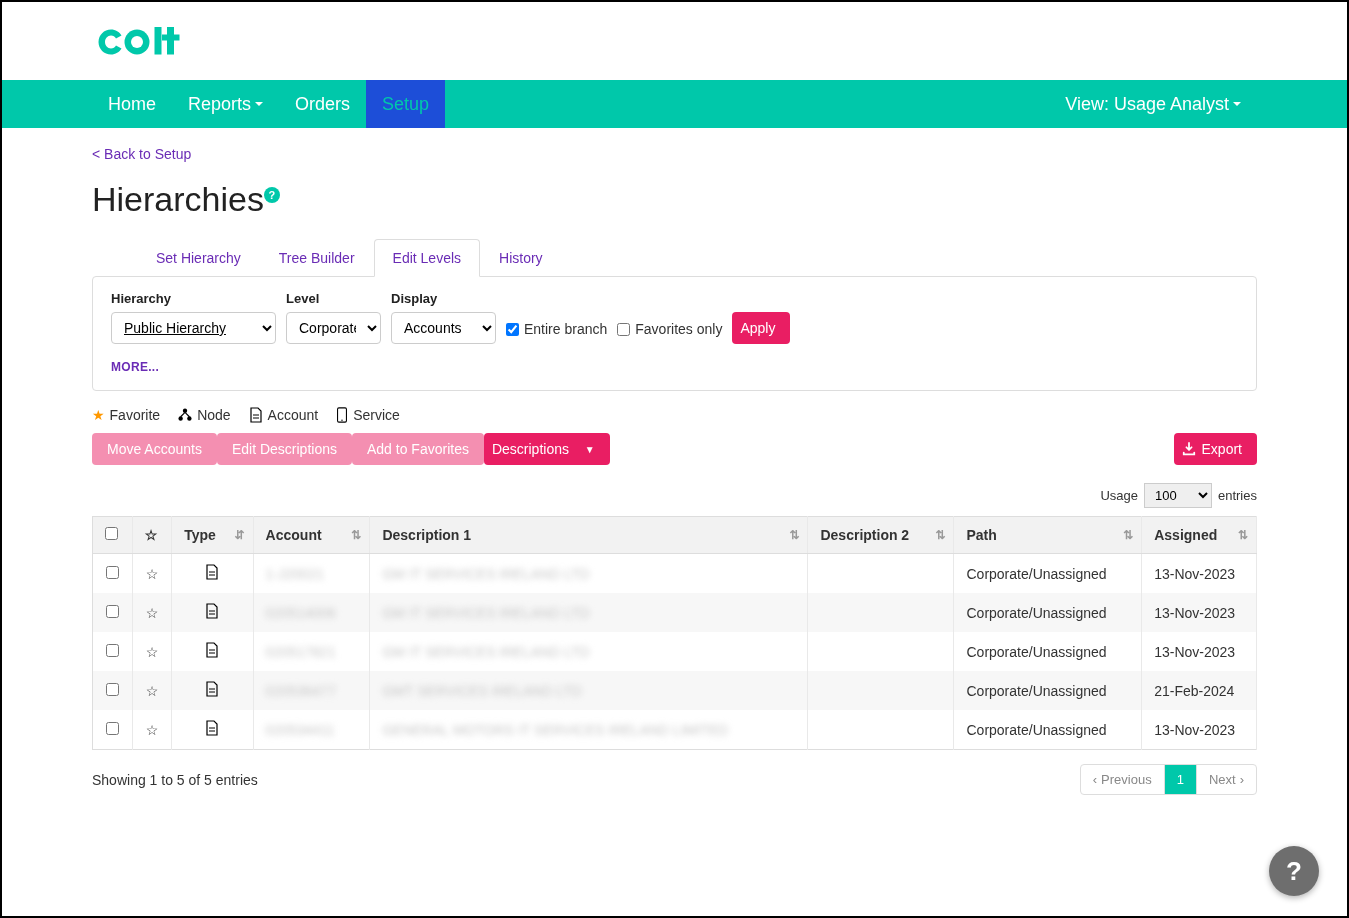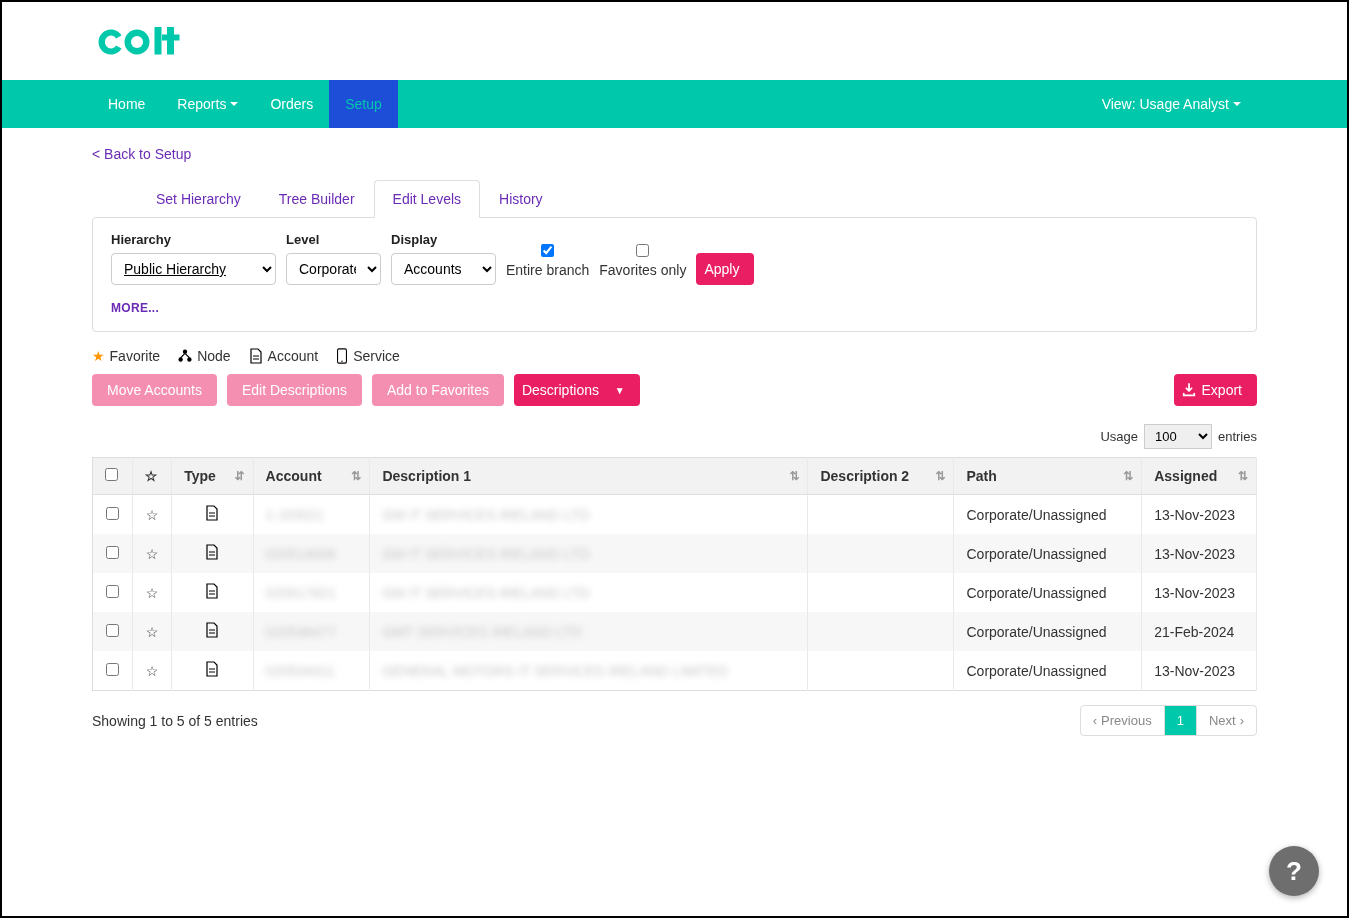--- a/index.html
+++ b/index.html
@@ -22,21 +22,21 @@
   justify-content: space-between;
   align-items: stretch;
   padding: 0 90px;
   height: 48px;
 }
 .nav-left, .nav-right { display: flex; align-items: stretch; }
 .nav-item {
   color: #fff;
   padding: 14px 16px;
   text-decoration: none;
-  font-size: 14px;
+  font-size: 18px;
   cursor: pointer;
   display: flex;
   align-items: center;
 }
 .nav-item.active { background: #1d4ed8; color: #00c8aa; }
 .caret-down {
   display: inline-block;
   width: 0; height: 0;
   margin-left: 4px;
   border-left: 4px solid transparent;
@@ -60,29 +60,29 @@
 }
 .filter-row { display: flex; align-items: flex-end; gap: 10px; flex-wrap: wrap; }
 .filter-group { display: flex; flex-direction: column; }
 .filter-group label { font-size: 13px; font-weight: 600; margin-bottom: 6px; color: #222; }
 .filter-group select {
   padding: 6px 8px; border: 1px solid #ccc; border-radius: 4px; background: #fff; font-size: 14px;
 }
 .filter-group select.hierarchy { width: 165px; text-decoration: underline; }
 .filter-group select.level { width: 95px; }
 .filter-group select.display { width: 105px; }
-.checkbox-inline { display: flex; align-items: center; gap: 5px; padding-bottom: 7px; flex-direction: column; }
+.checkbox-inline { display: flex; align-items: center; gap: 5px; padding-bottom: 7px; }
 .btn { border: none; padding: 8px 15px; border-radius: 4px; font-size: 14px; cursor: pointer; color: #fff; display: inline-flex; align-items: center; gap: 6px; }
 .btn-pink { background: #e91e63; padding-left: 8px; }
 .btn-pink-light { background: #f48fb1; }
 .more-link { color: #6a2cb5; font-weight: 700; font-size: 12px; margin-top: 16px; cursor: pointer; letter-spacing: 0.3px; }
 .legend { display: flex; gap: 18px; margin: 16px 0 10px; align-items: center; }
 .legend-item { display: flex; align-items: center; gap: 5px; font-size: 14px; }
 .star-filled { color: #ff9800; }
-.action-bar { display: flex; gap: 10px; margin-bottom: 10px; align-items: flex-end; }
+.action-bar { display: flex; margin-bottom: 10px; align-items: flex-end; }
 .action-bar .spacer { flex: 1; }
 .show-row { display: flex; justify-content: flex-end; align-items: center; gap: 6px; margin: 18px 0 8px; font-size: 13px; }
 .show-row select { padding: 3px 6px; border: 1px solid #ccc; font-size: 13px; width: 68px; }
 table.data-table { width: 100%; border-collapse: collapse; border: 1px solid #ddd; }
 table.data-table th, table.data-table td { padding: 10px 12px; text-align: left; vertical-align: middle; }
 table.data-table th { background: #f2f2f2; border-bottom: 1px solid #ddd; font-weight: 700; font-size: 14px; position: relative; }
 table.data-table tbody tr:nth-child(even) { background: #f7f7f7; }
 table.data-table th, table.data-table td { border-right: 1px solid #e9e9e9; }
 .col-checkbox { width: 38px; text-align: center; }
 .col-star { width: 38px; text-align: center; }
@@ -139,20 +139,23 @@
     <a class="nav-item">
         <span>View: Usage Analyst</span>
         <span class="caret-down"></span>
       </a>
   </div>
 </div>
 
 <div class="content">
   <a class="back-link">&lt; Back to Setup</a>
 
+  <h1 class="page-title">
+    <span>Hierarchies</span><span class="help-badge">?</span>
+  </h1>
 
   <div class="tabs">
     <div class="tab-spacer"></div>
     <div class="tab">Set Hierarchy</div>
     <div class="tab">Tree Builder</div>
     <div class="tab active">Edit Levels</div>
     <div class="tab">History</div>
   </div>
 
   <div class="filter-panel">

